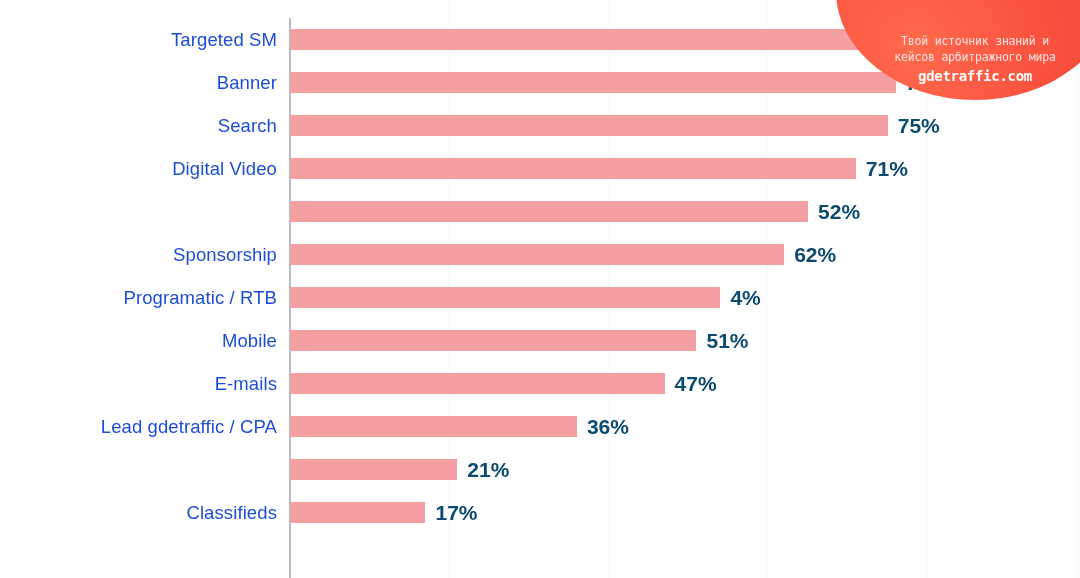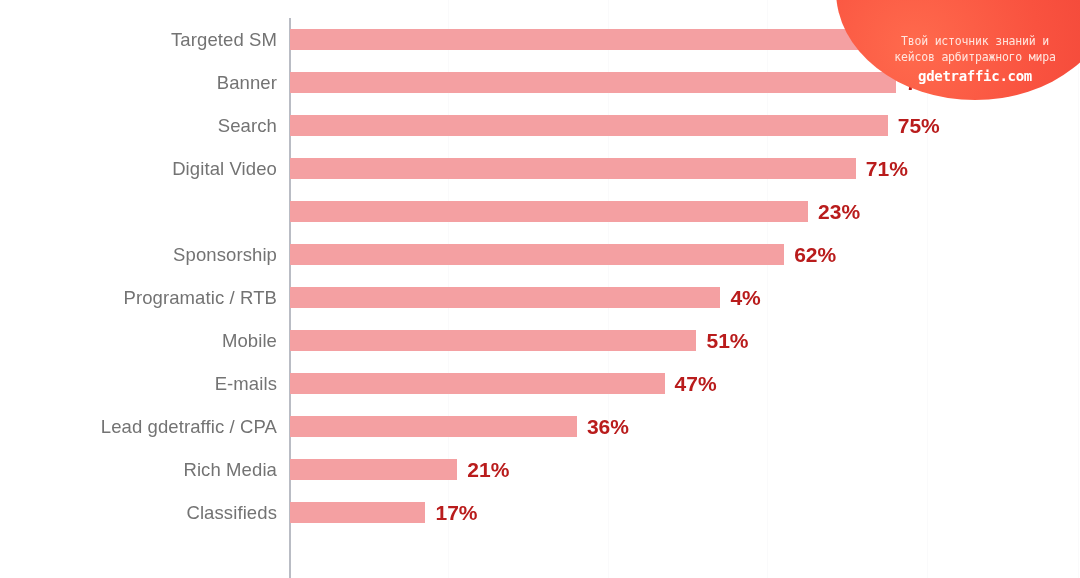--- a/index.html
+++ b/index.html
@@ -66,21 +66,21 @@
     display: flex;
     align-items: center;
   }
 
   .cat-label {
     position: absolute;
     left: 0;
     width: 277px;
     text-align: right;
     font-size: 18.5px;
-    color: #737373;
+    color: #1d4ed8;
     letter-spacing: 0.1px;
     white-space: nowrap;
   }
 
   .bar-wrap {
     position: absolute;
     left: 290px;
     top: 0;
     height: 43px;
     display: flex;
@@ -89,21 +89,21 @@
 
   .bar {
     height: 21px;
     background: #f4a0a2;
   }
 
   .value-label {
     margin-left: 10px;
     font-size: 21px;
     font-weight: bold;
-    color: #b91c1c;
+    color: #0c4a6e;
     white-space: nowrap;
     line-height: 1;
   }
 
   
   #watermark {
     position: absolute;
     right: -34px;
     top: -118px;
     width: 278px;
@@ -179,21 +179,21 @@
         <div class="row">
           <div class="cat-label">Digital Video</div>
           <div class="bar-wrap">
             <div class="bar" style="width: 565.87px; background: rgb(244, 160, 162);"></div>
             <div class="value-label">71%</div>
           </div>
         </div>
         <div class="row">
           <div class="bar-wrap">
             <div class="bar" style="width: 518.05px; background: rgb(244, 160, 162);"></div>
-            <div class="value-label">23%</div>
+            <div class="value-label">52%</div>
           </div>
         </div>
         <div class="row">
           <div class="cat-label">Sponsorship</div>
           <div class="bar-wrap">
             <div class="bar" style="width: 494.14px; background: rgb(244, 160, 162);"></div>
             <div class="value-label">62%</div>
           </div>
         </div>
         <div class="row">
@@ -218,21 +218,20 @@
           </div>
         </div>
         <div class="row">
           <div class="cat-label">Lead gdetraffic / CPA</div>
           <div class="bar-wrap">
             <div class="bar" style="width: 286.92px; background: rgb(244, 160, 162);"></div>
             <div class="value-label">36%</div>
           </div>
         </div>
         <div class="row">
-          <div class="cat-label">Rich Media</div>
           <div class="bar-wrap">
             <div class="bar" style="width: 167.37px; background: rgb(244, 160, 162);"></div>
             <div class="value-label">21%</div>
           </div>
         </div>
         <div class="row">
           <div class="cat-label">Classifieds</div>
           <div class="bar-wrap">
             <div class="bar" style="width: 135.49px; background: rgb(244, 160, 162);"></div>
             <div class="value-label">17%</div>

